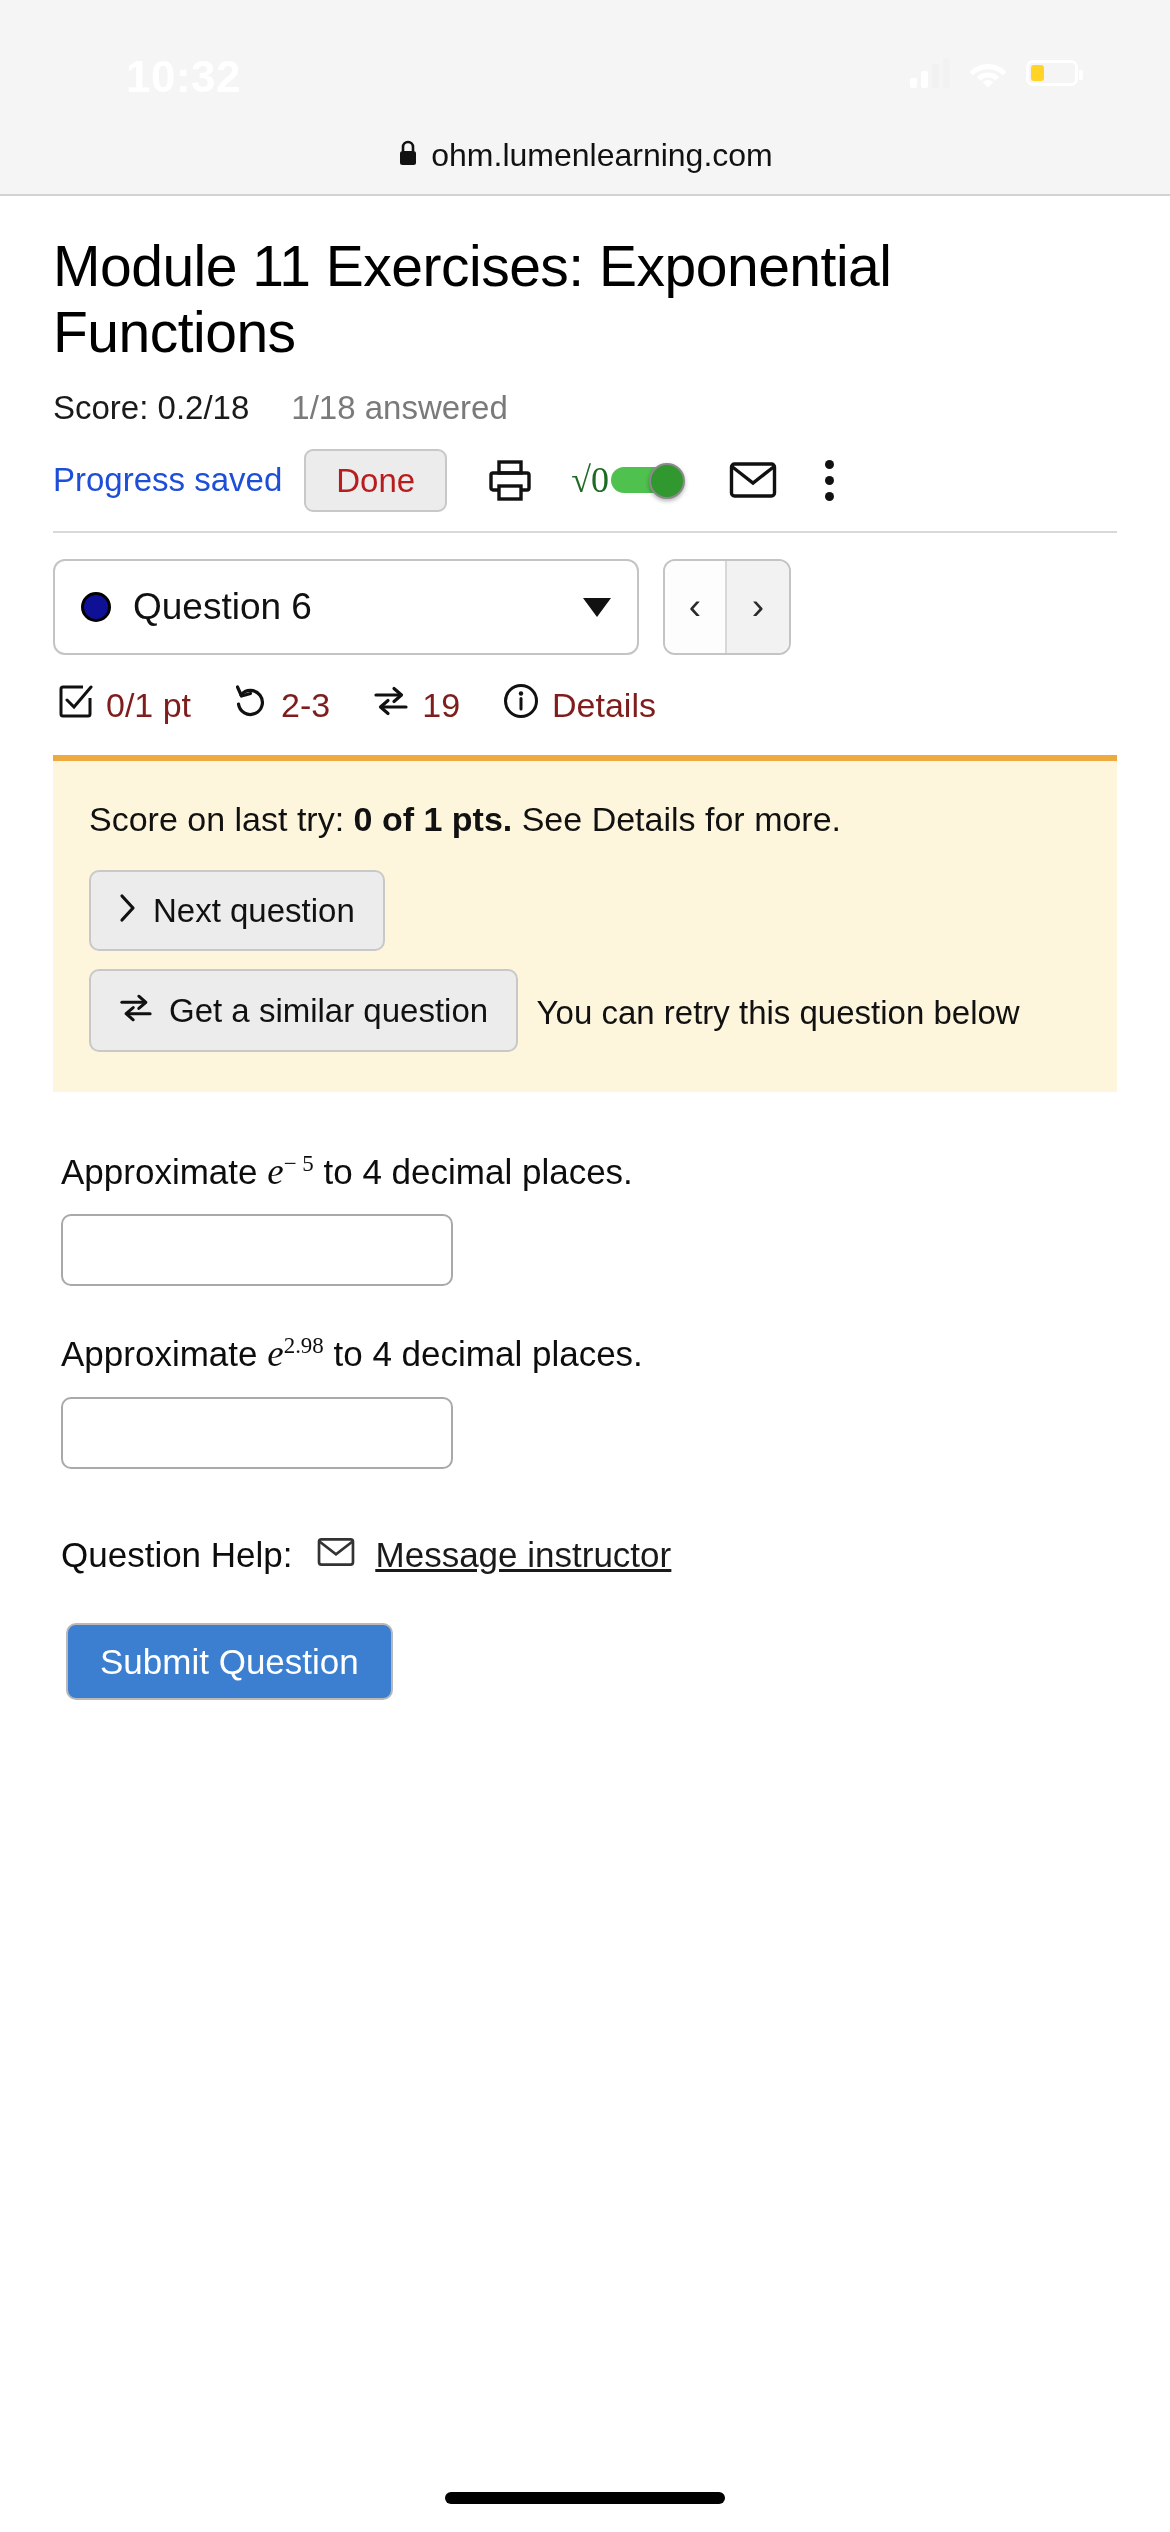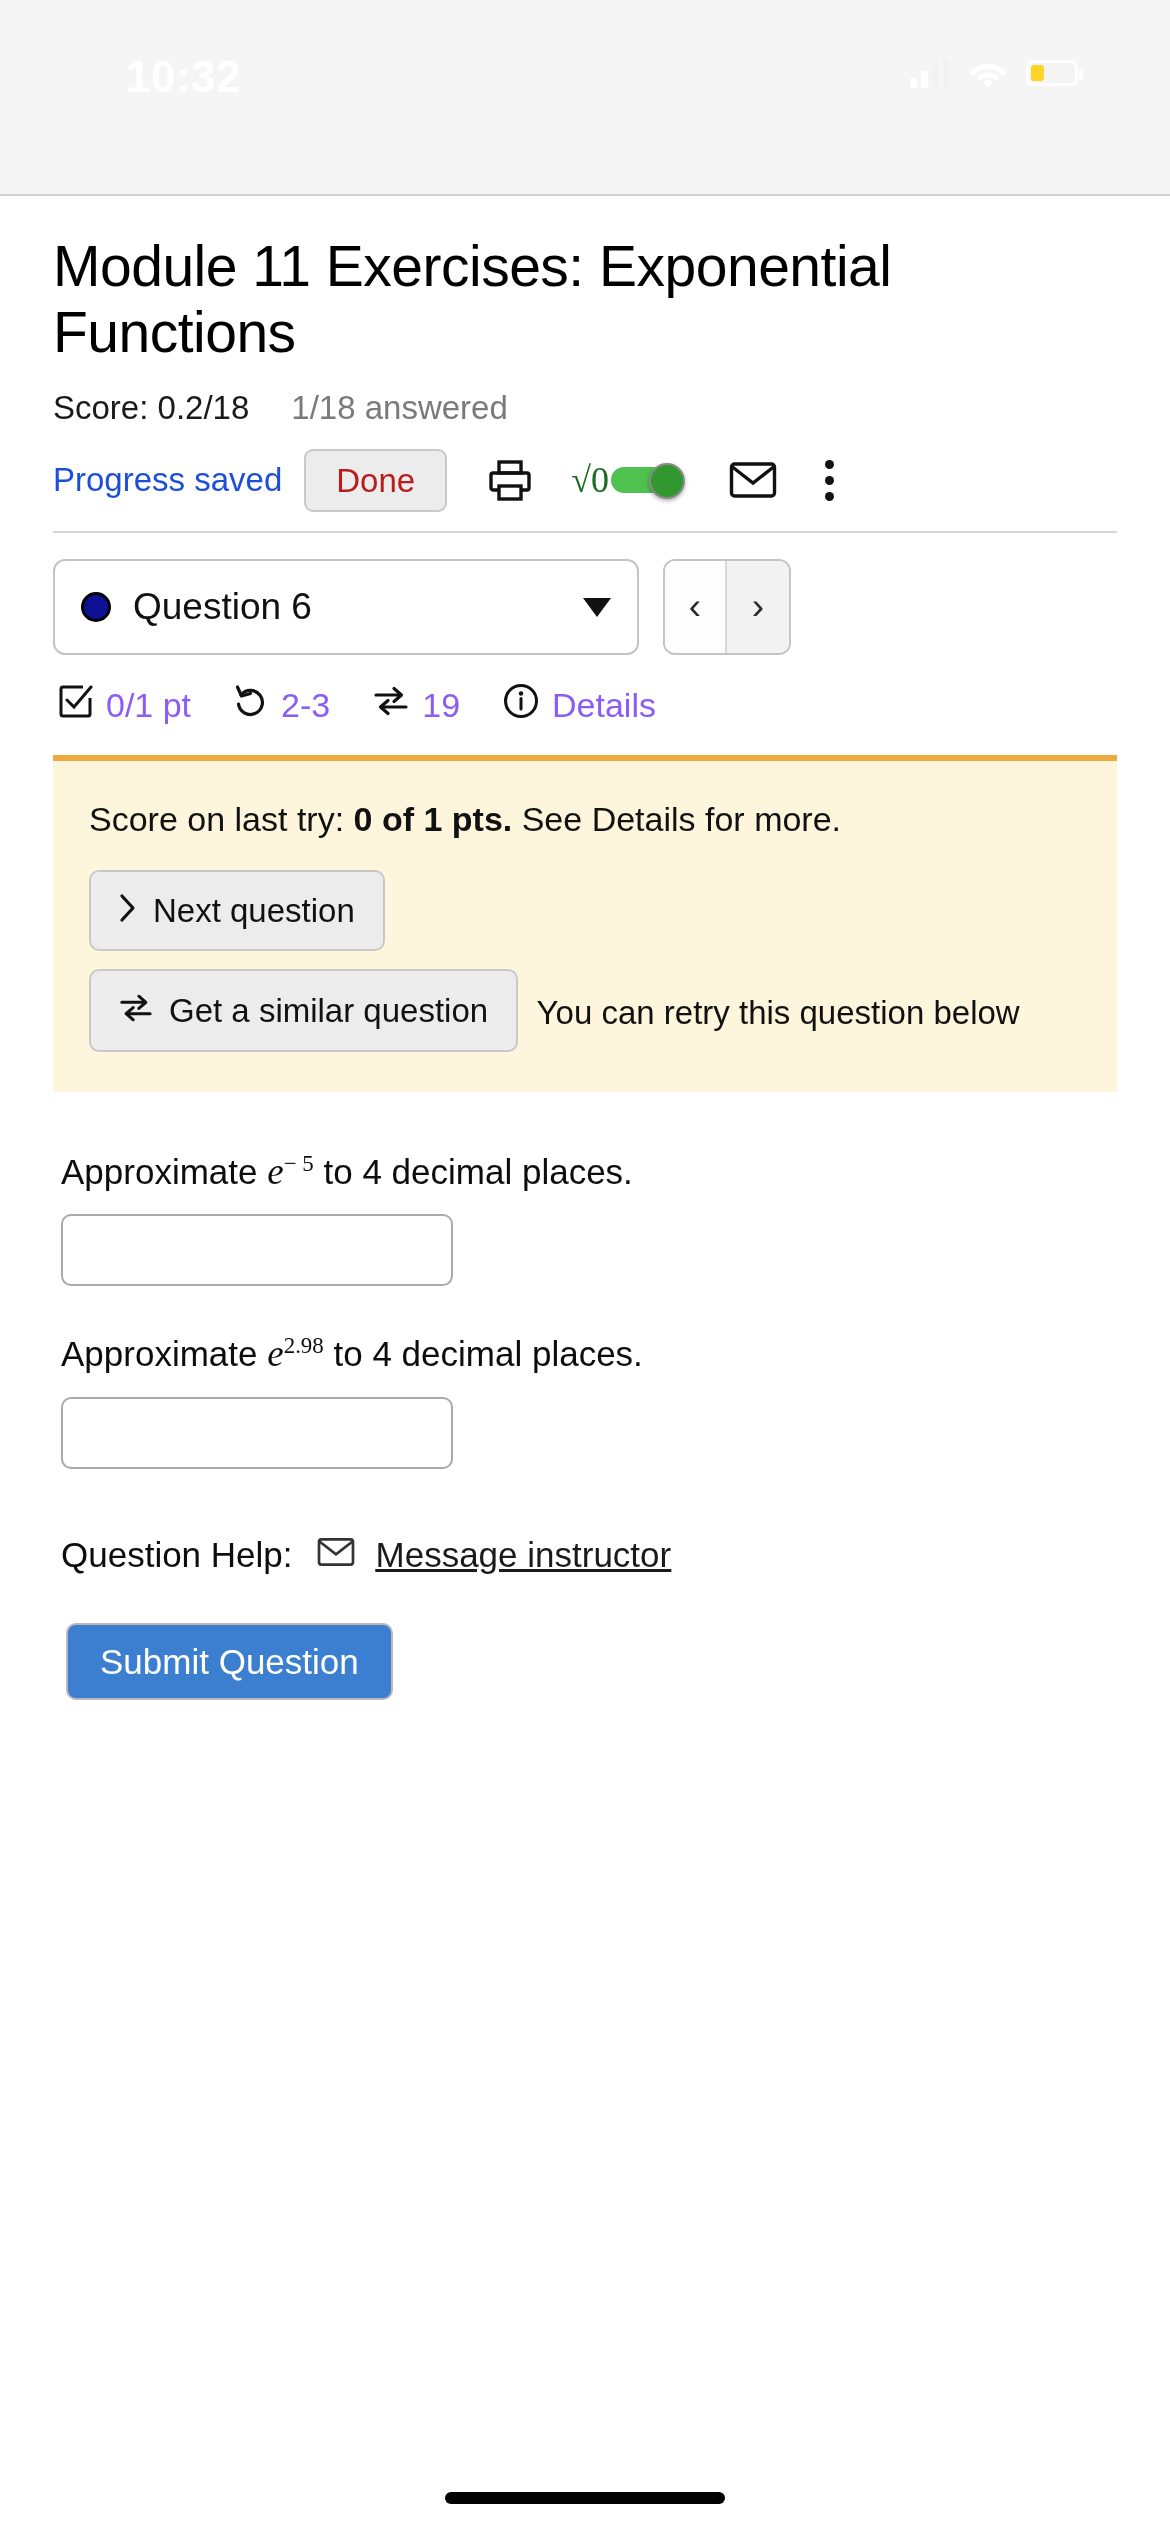--- a/index.html
+++ b/index.html
@@ -190,21 +190,21 @@
   .arrow-btn.left { border-right: 2px solid #d8d8d8; background: #fdfdfd;}
   .arrow-btn.right { background: #f2f2f2; }
 
   
   .qstatus {
     display: flex;
     align-items: center;
     gap: 13px;
     margin-top: 28px;
     font-size: 34px;
-    color: #8b5cf6;
+    color: #7f1d1d;
     padding-left: 6px;
   }
   .qstatus .gap { width: 17px; }
 
   
   .alert {
     margin-top: 28px;
     background: #fdf6dd;
     border-top: 6px solid #edaa3e;
     padding: 34px 36px 40px 36px;
@@ -322,20 +322,29 @@
           <path d="M20 14.5 C15 14.5 11 16.8 8.8 19.2 L12.4 22.6 C14 20.9 16.7 19.4 20 19.4 C23.3 19.4 26 20.9 27.6 22.6 L31.2 19.2 C29 16.8 25 14.5 20 14.5 Z" fill="#ffffff"></path>
           <path d="M20 22 C17.6 22 15.8 23.2 14.8 24.4 L20 29.6 L25.2 24.4 C24.2 23.2 22.4 22 20 22 Z" fill="#ffffff"></path>
         </svg>
       </div>
       <div class="battery-icon">
         <div class="battery-fill" style="width:32%"></div>
       </div>
     </div>
   </div>
 
+  <div class="url-bar">
+    <span class="lock-icon">
+      <svg width="22" height="28" viewBox="0 0 22 28">
+        <path d="M6 12 V8 a5 5 0 0 1 10 0 v4" stroke="#111" stroke-width="2.6" fill="none"></path>
+        <rect x="3" y="12" width="16" height="14" rx="2.5" fill="#111"></rect>
+      </svg>
+    </span>
+    <span class="url-text">ohm.lumenlearning.com</span>
+  </div>
 </div>
 
 <div class="page">
 
   <h1 class="page-title">Module 11 Exercises: Exponential Functions</h1>
 
   <div class="score-row">
     <span class="score-text">Score: 0.2/18</span>
     <span class="answered-text">1/18 answered</span>
   </div>

